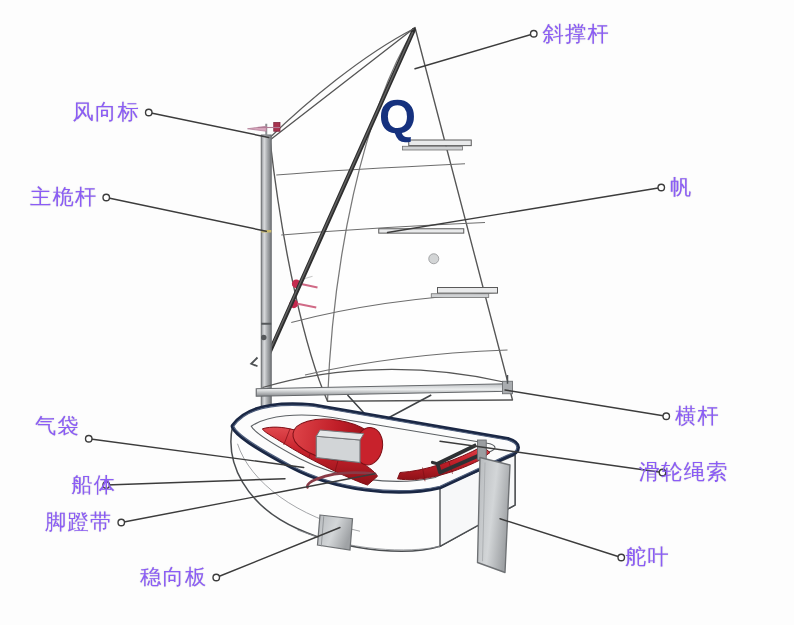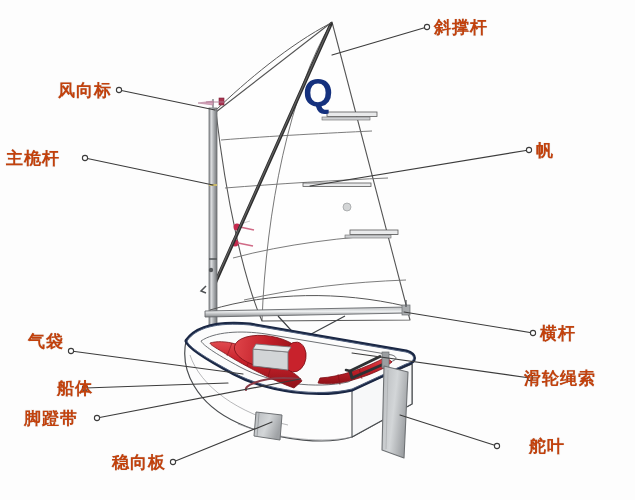--- a/index.html
+++ b/index.html
@@ -21,22 +21,22 @@
     position: absolute;
     left: 0;
     top: 0;
     width: 635px;
     height: 500px;
   }
   .callout-label {
     position: absolute;
     font-family: "Liberation Serif", "DejaVu Serif", serif;
     font-size: 17px;
-    font-weight: 700;
-    color: #c2410c;
+    font-weight: 400;
+    color: #8b5cf6;
     letter-spacing: 1px;
     white-space: nowrap;
     line-height: 1;
     text-shadow: 0 0 1px rgba(40,40,40,0.25);
   }
   .lbl-right { transform: translateY(-50%); }
   .lbl-left  { transform: translate(-100%, -50%); }
 </style>
 </head>
 <body>
@@ -264,23 +264,23 @@
         <circle cx="173" cy="462" r="2.6" fill="#ffffff" stroke="#3c3c3c" stroke-width="1.1"></circle>
         <circle cx="497" cy="446" r="2.6" fill="#ffffff" stroke="#3c3c3c" stroke-width="1.1"></circle>
       </g>
 
   </svg>
 
   <div id="label-layer">
       <div class="callout-label lbl-right" style="left: 434px; top: 27px;">斜撑杆</div>
       <div class="callout-label lbl-left" style="left: 112px; top: 90px;">风向标</div>
       <div class="callout-label lbl-right" style="left: 536px; top: 150px;">帆</div>
-      <div class="callout-label lbl-left" style="left: 60px; top: 158px;">主桅杆</div>
+      <div class="callout-label lbl-left" style="left: 78px; top: 158px;">主桅杆</div>
       <div class="callout-label lbl-right" style="left: 540px; top: 333px; text-align: right;">横杆</div>
-      <div class="callout-label lbl-right" style="left: 524px; top: 378px;">滑轮绳索</div>
+      <div class="callout-label lbl-right" style="left: 511px; top: 378px;">滑轮绳索</div>
       <div class="callout-label lbl-left" style="left: 64px; top: 341px;">气袋</div>
       <div class="callout-label lbl-left" style="left: 93px; top: 388px;">船体</div>
-      <div class="callout-label lbl-left" style="left: 78px; top: 418px; text-align: center;">脚蹬带</div>
+      <div class="callout-label lbl-left" style="left: 90px; top: 418px; text-align: center;">脚蹬带</div>
       <div class="callout-label lbl-left" style="left: 166px; top: 462px;">稳向板</div>
-      <div class="callout-label lbl-right" style="left: 529px; top: 446px;">舵叶</div>
+      <div class="callout-label lbl-right" style="left: 500px; top: 446px;">舵叶</div>
     </div>
 
 </div>
 
 </body></html>

